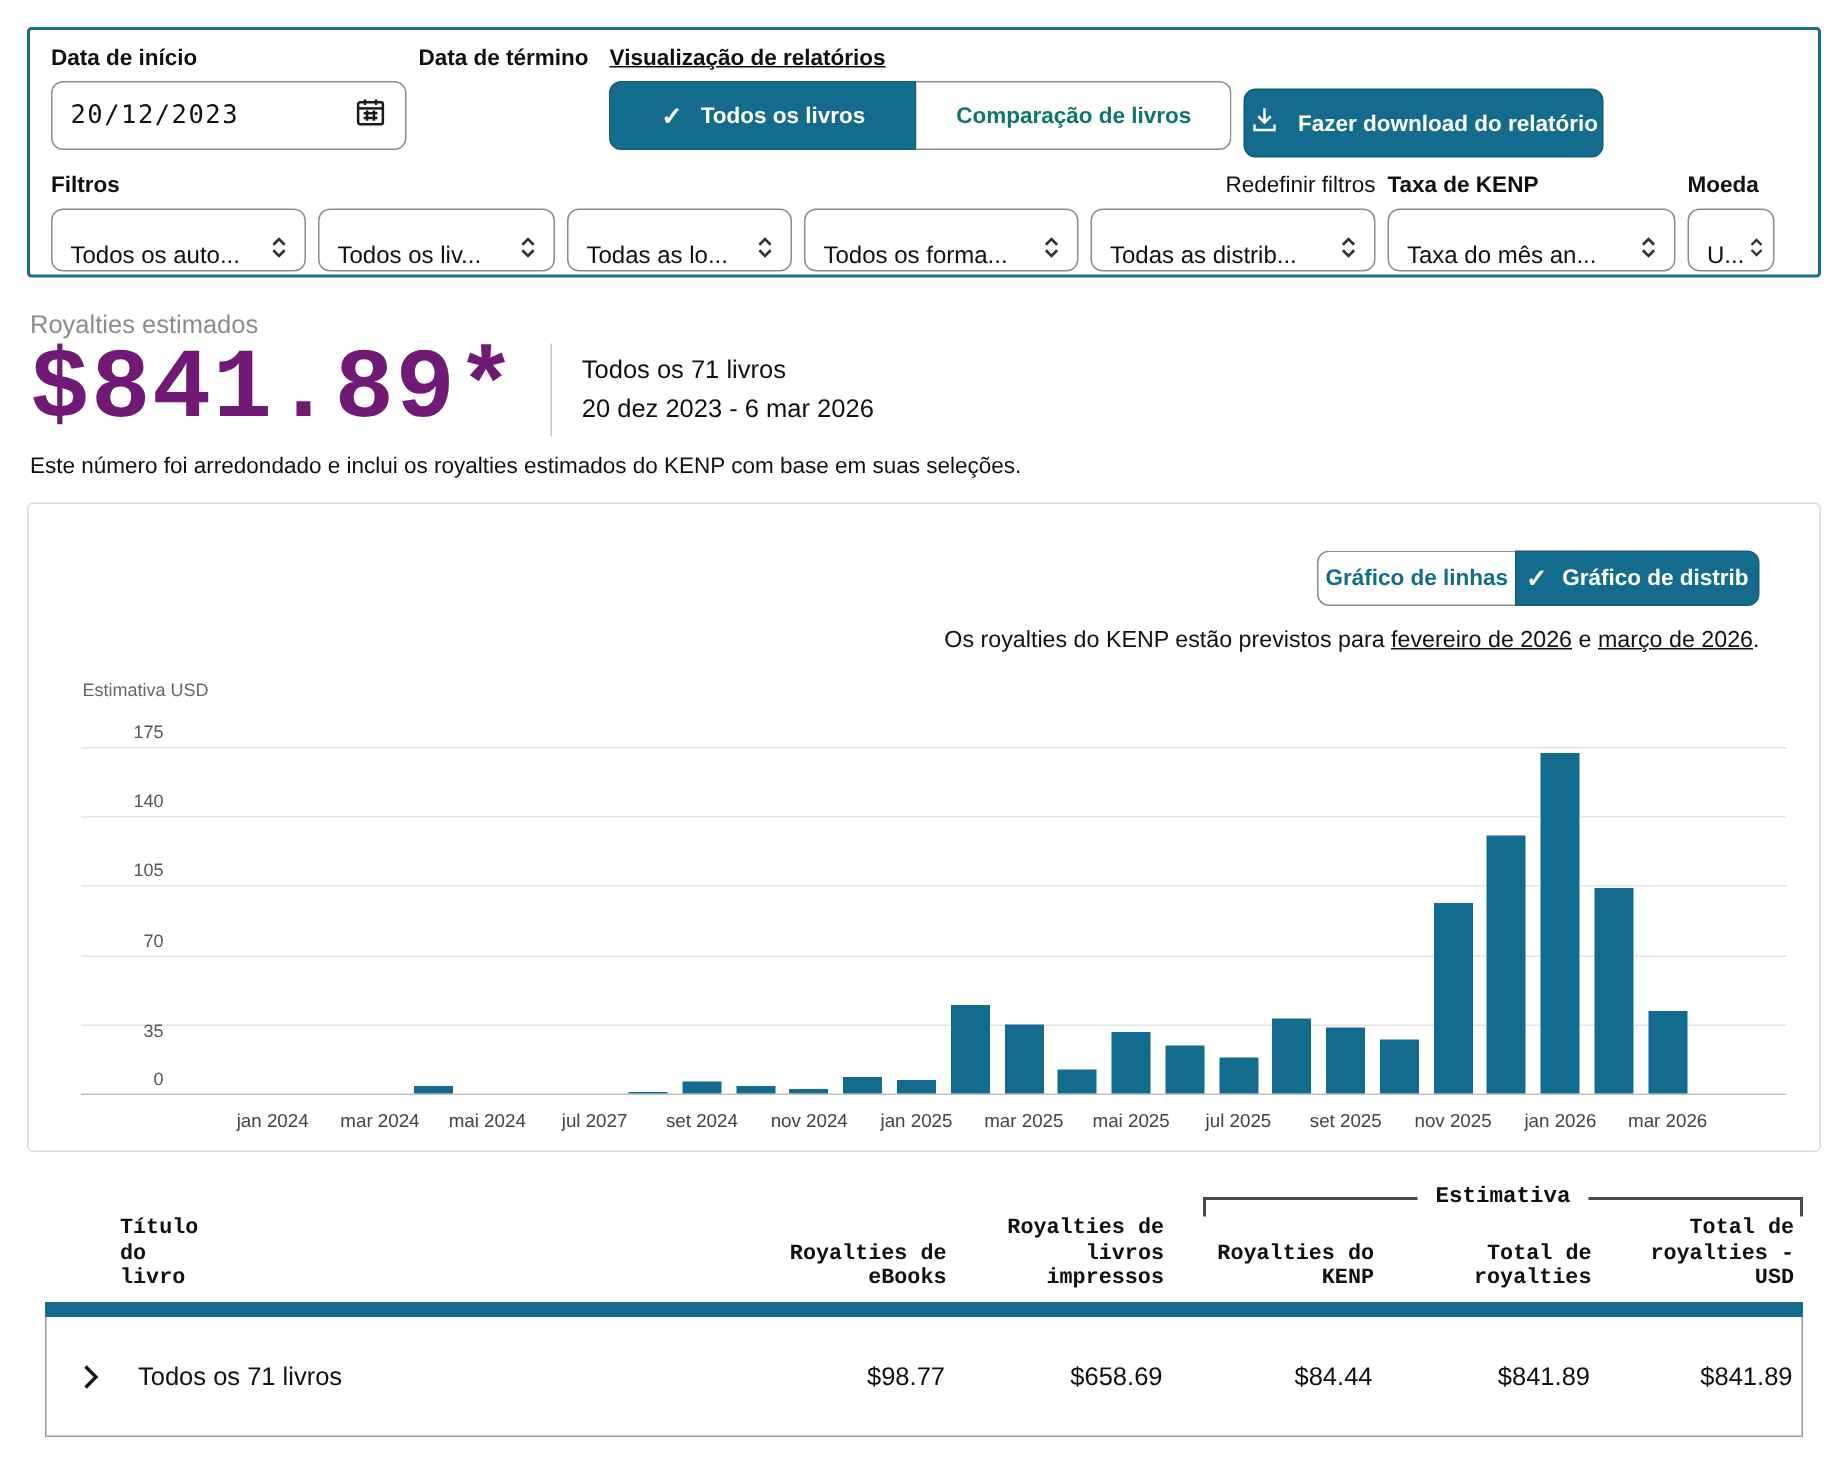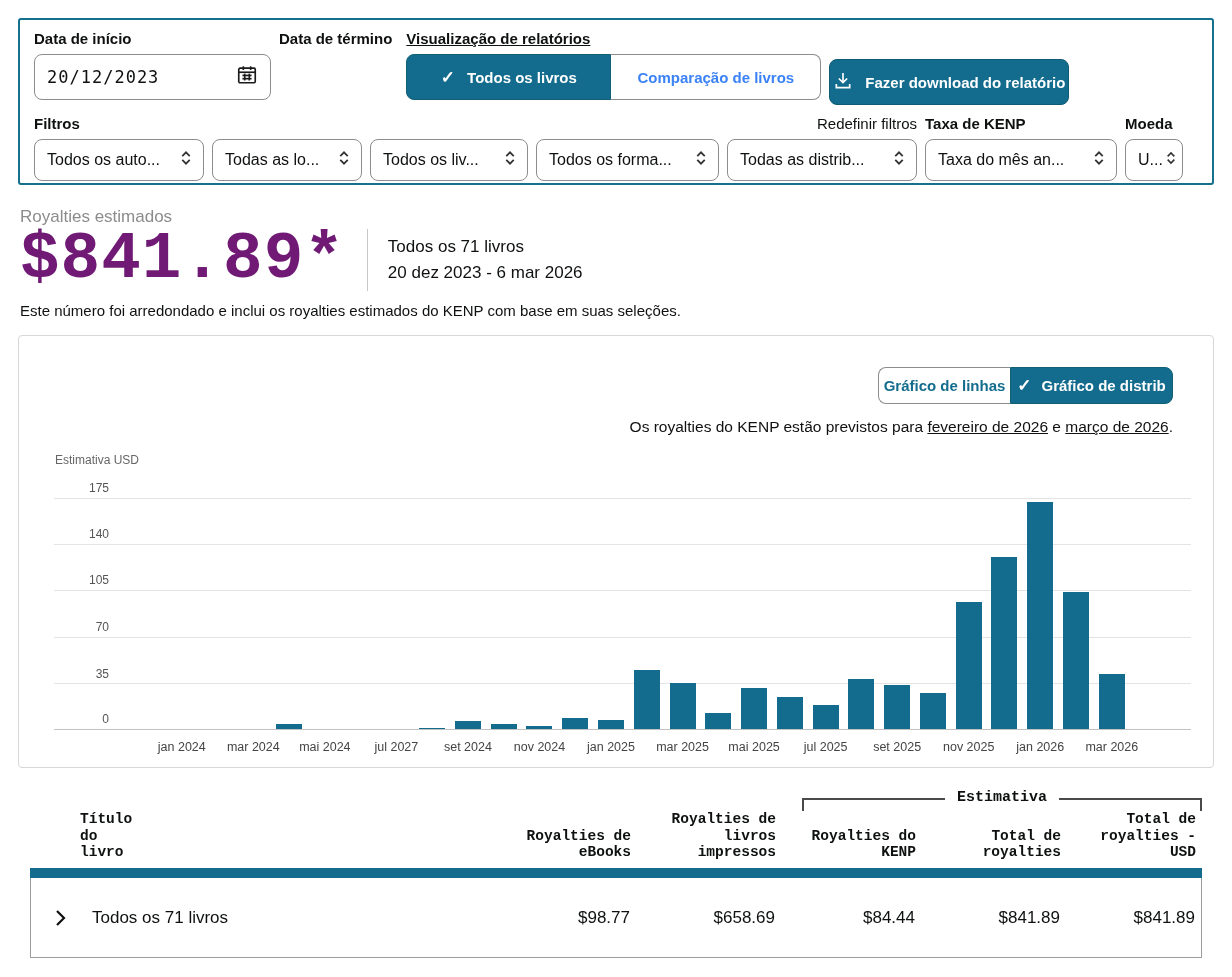--- a/index.html
+++ b/index.html
@@ -22,35 +22,35 @@
     width:237px; height:46px; border:1px solid #8d8d8d; border-radius:8px;
     display:flex; align-items:center; justify-content:space-between;
     padding:0 12px; font-family:"DejaVu Sans Mono", monospace;
     font-size:17px; letter-spacing:1px; background:#fff; cursor:pointer;
   }
   .gap8 { width:8px; flex:0 0 8px; } .gap14 { width:14px; flex:0 0 14px; }
   .seg { display:flex; height:46px; }
   .seg-btn { display:flex; align-items:center; justify-content:center; gap:12px;
     font-weight:bold; font-size:15px; cursor:pointer; }
   .seg-on  { width:205px; background:#136c8d; color:#fff; border:1px solid #116076; border-radius:8px 0 0 8px; }
-  .seg-off { width:210px; background:#fff; color:#3b82f6; border:1px solid #8d8d8d; border-left:none; border-radius:0 8px 8px 0;text-align:center; }
+  .seg-off { width:210px; background:#fff; color:#0f766e; border:1px solid #8d8d8d; border-left:none; border-radius:0 8px 8px 0;text-align:center; }
   .check-icon::before { content:"✓"; font-weight:bold; font-size:17px; }
   .download-btn {
     width:240px; height:46px; margin-top:29px;
     background:#136c8d; color:#fff; border:1px solid #0f5b73; border-radius:8px;
     display:flex; align-items:center; justify-content:center; gap:12px;
     font-weight:bold; font-size:15px; cursor:pointer;
   }
   .fp-row2 { display:flex; gap:8px; margin-top:10px; }
   .dd-label { font-weight:bold; font-size:15px; height:20px; margin-bottom:4px; white-space:nowrap; }
   .dd-label.plain { font-weight:normal; text-align:right; cursor:pointer; }
   .dd-label.empty { visibility:hidden; }
   .dropdown {
     height:42px; border:1px solid #8d8d8d; border-radius:8px; background:#fff;
-    display:flex; align-items:center; justify-content:space-between;
+    display:flex; align-items:flex-end; justify-content:space-between;
     padding:0 8px 0 12px; font-size:16px; white-space:nowrap; cursor:pointer;
   }
   .w1{width:170px;} .w2{width:158px;} .w3{width:150px;} .w4{width:183px;}
   .w5{width:190px;} .w6{width:192px;} .w7{width:58px;}
 
   
   .summary { margin:22px 20px 0 20px; }
   .sum-label { color:#8c8c8c; font-size:17px; }
   .sum-row { display:flex; align-items:center; margin-top:0px; }
   .amount { font-family:Liberation Mono, monospace; font-weight:bold; font-size:66px; line-height:1.0; letter-spacing:1px; color:#701a75; }
@@ -161,32 +161,32 @@
       <div class="dropdown w1">
         <span>Todos os auto...</span>
         <span><svg width="18" height="20" viewBox="0 0 24 24" fill="none" stroke="#333" stroke-width="2.4">
               <polyline points="7,9.5 12,4.5 17,9.5"></polyline>
               <polyline points="7,14.5 12,19.5 17,14.5"></polyline>
             </svg></span>
       </div>
     </div>
     <div>
       <div class="dd-label empty">&nbsp;</div>
+      <div class="dropdown w2">
+        <span>Todos os liv...</span>
+        <span><svg width="18" height="20" viewBox="0 0 24 24" fill="none" stroke="#333" stroke-width="2.4">
+              <polyline points="7,9.5 12,4.5 17,9.5"></polyline>
+              <polyline points="7,14.5 12,19.5 17,14.5"></polyline>
+            </svg></span>
+      </div>
+    </div>
+    <div>
+      <div class="dd-label empty">&nbsp;</div>
       <div class="dropdown w3">
         <span>Todas as lo...</span>
-        <span><svg width="18" height="20" viewBox="0 0 24 24" fill="none" stroke="#333" stroke-width="2.4">
-              <polyline points="7,9.5 12,4.5 17,9.5"></polyline>
-              <polyline points="7,14.5 12,19.5 17,14.5"></polyline>
-            </svg></span>
-      </div>
-    </div>
-    <div>
-      <div class="dd-label empty">&nbsp;</div>
-      <div class="dropdown w2">
-        <span>Todos os liv...</span>
         <span><svg width="18" height="20" viewBox="0 0 24 24" fill="none" stroke="#333" stroke-width="2.4">
               <polyline points="7,9.5 12,4.5 17,9.5"></polyline>
               <polyline points="7,14.5 12,19.5 17,14.5"></polyline>
             </svg></span>
       </div>
     </div>
     <div>
       <div class="dd-label empty">&nbsp;</div>
       <div class="dropdown w4">
         <span>Todos os forma...</span>
@@ -257,21 +257,21 @@
     <span class="note-link">fevereiro de 2026</span>
     <span>e</span>
     <span class="note-link">março de 2026</span><span>.</span>
   </div>
 
   <div class="plot-wrap" id="plot">
     <div class="ylabel">Estimativa USD</div>
   <div class="gridline zero" style="top: 231px;"></div>
       <div class="ytick" style="top: 214px;">0</div>
       <div class="gridline" style="top: 184.8px;"></div>
-      <div class="ytick" style="top: 169px;">35</div>
+      <div class="ytick" style="top: 182px;">35</div>
       <div class="gridline" style="top: 138.6px;"></div>
       <div class="ytick" style="top: 121.6px;">70</div>
       <div class="gridline" style="top: 92.4px;"></div>
       <div class="ytick" style="top: 75.4px;">105</div>
       <div class="gridline" style="top: 46.2px;"></div>
       <div class="ytick" style="top: 29.2px;">140</div>
       <div class="gridline" style="top: 0px;"></div>
       <div class="ytick" style="top: -17px;">175</div>
       <div class="bar" style="left: 222.08px; height: 5.28px; background: rgb(19, 108, 141);"></div>
       <div class="bar" style="left: 365.16px; height: 1.32px; background: rgb(19, 108, 141);"></div>

